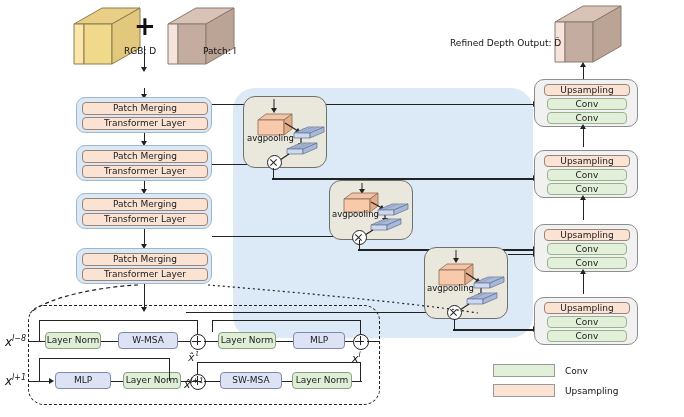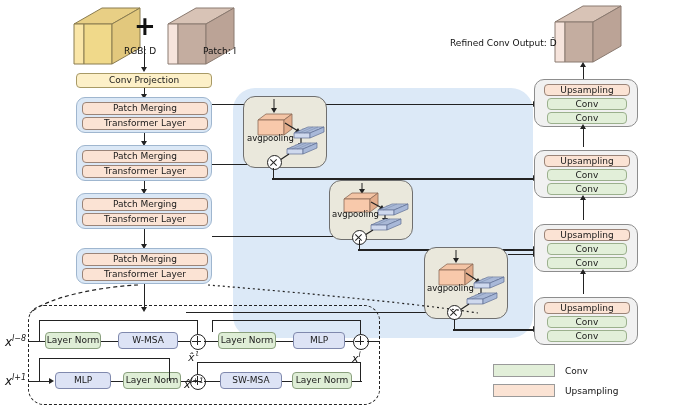--- a/index.html
+++ b/index.html
@@ -109,21 +109,20 @@
   <div class="lbl" style="left:112px;top:46px;margin-left:12px;">
     <span>RGB: D</span>
   </div>
   <div class="lbl" style="left:203px;top:46px;">
     <span>Patch: I</span>
   </div>
 
   <div class="ln lnv" style="left:144px;top:46px;height:22px;"></div>
   <div class="arrowdn" style="left:140.5px;top:67px;"></div>
 
-  <div class="pill pill-yellow" style="left:76px;top:73px;width:136px;height:15px;">Conv Projection</div>
 
   <div class="ln lnv" style="left:144px;top:88px;height:8px;"></div>
   <div class="arrowdn" style="left:140.5px;top:94px;"></div>
 
   <div class="stage" style="left:76px;top:97px;width:136px;height:36px;">
     <div class="pill pill-peach" style="left:5px;top:4px;width:126px;height:13px;">Patch Merging</div>
     <div class="pill pill-peach" style="left:5px;top:19px;width:126px;height:13px;">Transformer Layer</div>
   </div>
   <div class="ln lnv" style="left:144px;top:133px;height:9px;"></div>
   <div class="arrowdn" style="left:140.5px;top:141px;"></div>
@@ -281,21 +280,21 @@
   <div class="ln lnv" style="left:453.5px;top:319px;width:1.5px;height:11px;"></div>
   <div class="ln lnh" style="left:453px;top:329px;width:81px;height:1.5px;"></div>
   <div class="arrowrt" style="left:533px;top:326px;"></div>
 
   <svg class="slab" style="left:553px;top:4px;width:72px;height:62px;" viewBox="0 0 72 62">
     <polygon points="2,18 30,2 68,2 40,18" fill="#d8c3b6" stroke="#8a7a70" stroke-width="1"></polygon>
     <polygon points="2,18 12,18 12,58 2,58" fill="#f6e4dc" stroke="#8a7a70" stroke-width="1"></polygon>
     <polygon points="12,18 40,18 40,58 12,58" fill="#c4ada0" stroke="#8a7a70" stroke-width="1"></polygon>
     <polygon points="40,18 68,2 68,42 40,58" fill="#bba396" stroke="#8a7a70" stroke-width="1"></polygon>
   </svg>
-  <div class="lbl" style="left:450px;top:38px;">Refined Conv Output: D̂</div>
+  <div class="lbl" style="left:450px;top:38px;">Refined Depth Output: D̂</div>
 
   <div class="ln lnv" style="left:583px;top:66px;height:14px;"></div>
   <div class="arrowup" style="left:579.5px;top:62px;"></div>
 
   <div class="decblk" style="left:534px;top:79px;width:104px;height:48px;">
     <div class="pill pill-peach" style="left:9px;top:4px;width:86px;height:12px;">Upsampling</div>
     <div class="pill pill-greenlite" style="left:12px;top:18px;width:80px;height:12px;">Conv</div>
     <div class="pill pill-greenlite" style="left:12px;top:32px;width:80px;height:12px;">Conv</div>
   </div>
   <div class="ln lnv" style="left:583px;top:127px;height:20px;"></div>

